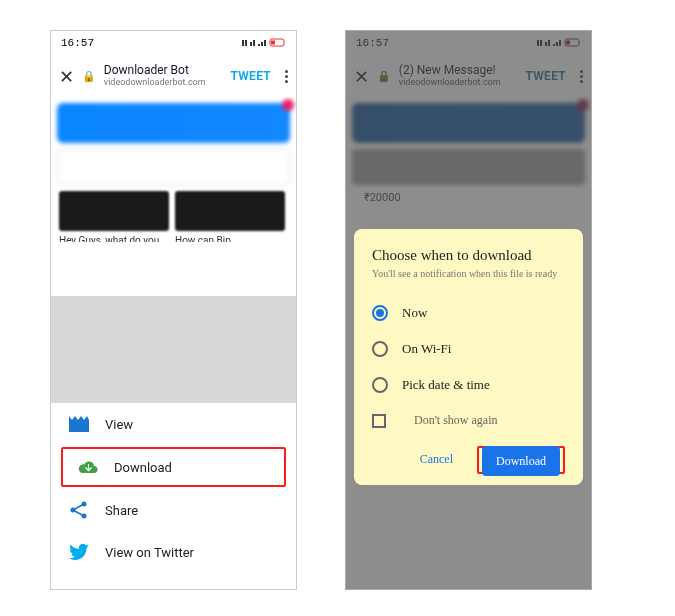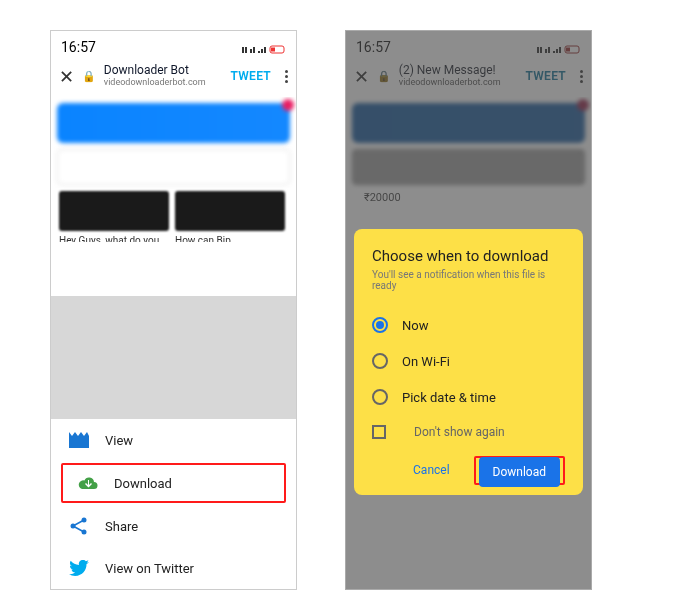--- a/index.html
+++ b/index.html
@@ -18,25 +18,26 @@
       border: 1px solid #ccc;
       position: relative;
       background: #fff;
       overflow: hidden;
     }
     .phone.dimmed-screen { border-color: #aaa; }
 
     .status-bar {
       height: 24px;
       display: flex;
-      align-items: flex-end;
+      align-items: center;
       justify-content: space-between;
       padding: 0 10px;
-      font-size: 14px;
+      font-size: 11px;
       color: #000;
+      font-family: Liberation Mono, monospace;
     }
     .status-icons { display:flex; gap:3px; align-items:center; font-size:10px; }
 
     .header {
       height: 42px;
       display: flex;
       align-items: center;
       padding: 0 8px;
       gap: 8px;
     }
@@ -85,43 +86,44 @@
     .grey-body {
       position:absolute;
       top: 265px;
       left:0; right:0;
       bottom: 160px;
       background:#d7d7d7;
     }
 
     .sheet {
       position:absolute;
-      bottom:0; left:0; right:0;
+      bottom:16px; left:0; right:0;
       background:#fff;
     }
     .sheet-item {
       display:flex; align-items:center; gap:16px;
       padding: 11px 18px;
       font-size:13px;
       color:#222;
     }
     .sheet-item .icon { width:20px; height:20px; display:flex; align-items:center; justify-content:center; }
     .highlight-red { border: 2.5px solid #ff1a1a; border-radius: 2px; padding: 8px 15px; margin:2px 10px;}
 
     
     .overlay {
       position:absolute; inset:0; background: rgba(80,80,80,0.65);
     }
     .dialog {
       position:absolute;
       left: 8px; right: 8px;
       top: 198px;
-      background:#fde047;
+      background:#fef9c3;
       border-radius: 8px;
       padding: 18px 18px 10px 18px;
+      font-family: Liberation Serif, serif;
     }
     .dialog-title { font-size:15px; color:#222; margin-bottom:4px; }
     .dialog-sub { font-size:10px; color:#777; margin-bottom:16px; }
     .radio-opt { display:flex; align-items:center; gap:14px; padding:10px 0; font-size:13px; color:#222; }
     .radio { width:16px; height:16px; border:2px solid #666; border-radius:50%; display:flex; align-items:center; justify-content:center; }
     .radio.selected { border-color:#1a73e8; }
     .radio.selected::after { content:''; width:8px; height:8px; background:#1a73e8; border-radius:50%; }
     .checkbox { width:14px; height:14px; border:2px solid #666; }
     .check-opt { display:flex; align-items:center; gap:28px; padding:10px 0 16px 0; font-size:12px; color:#666; }
     .dialog-actions { display:flex; justify-content:flex-end; align-items:center; gap:20px; }

